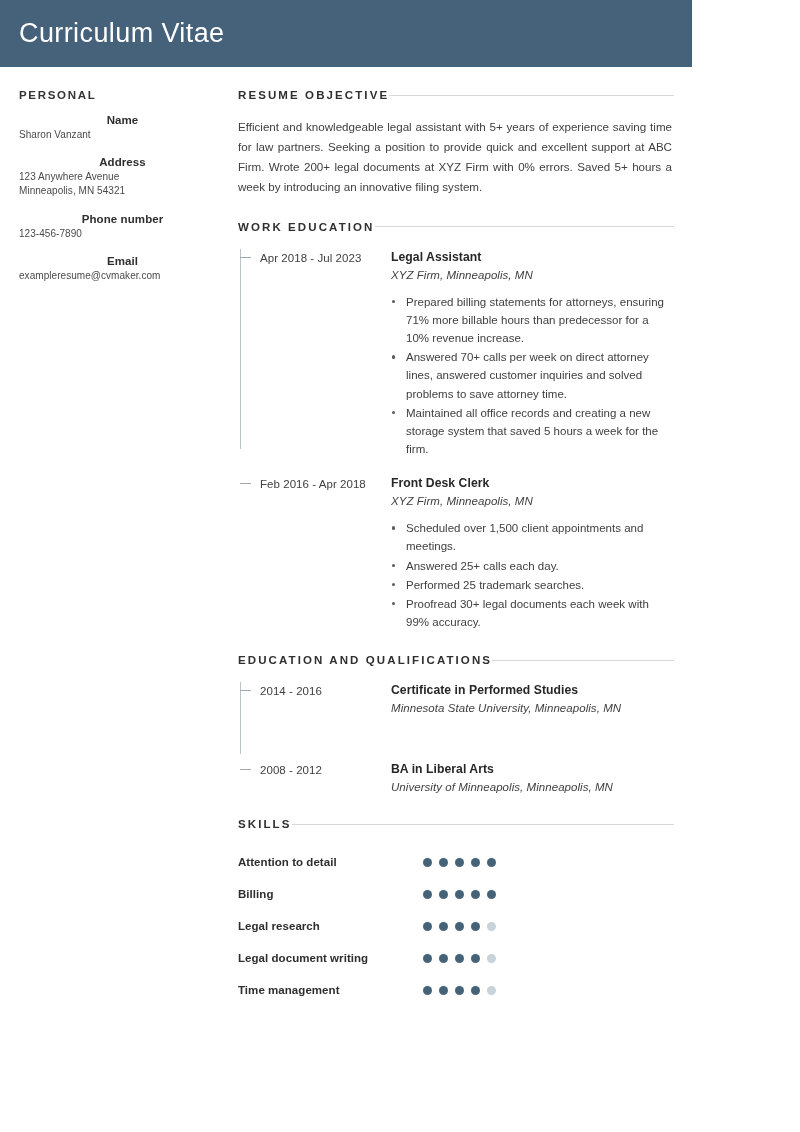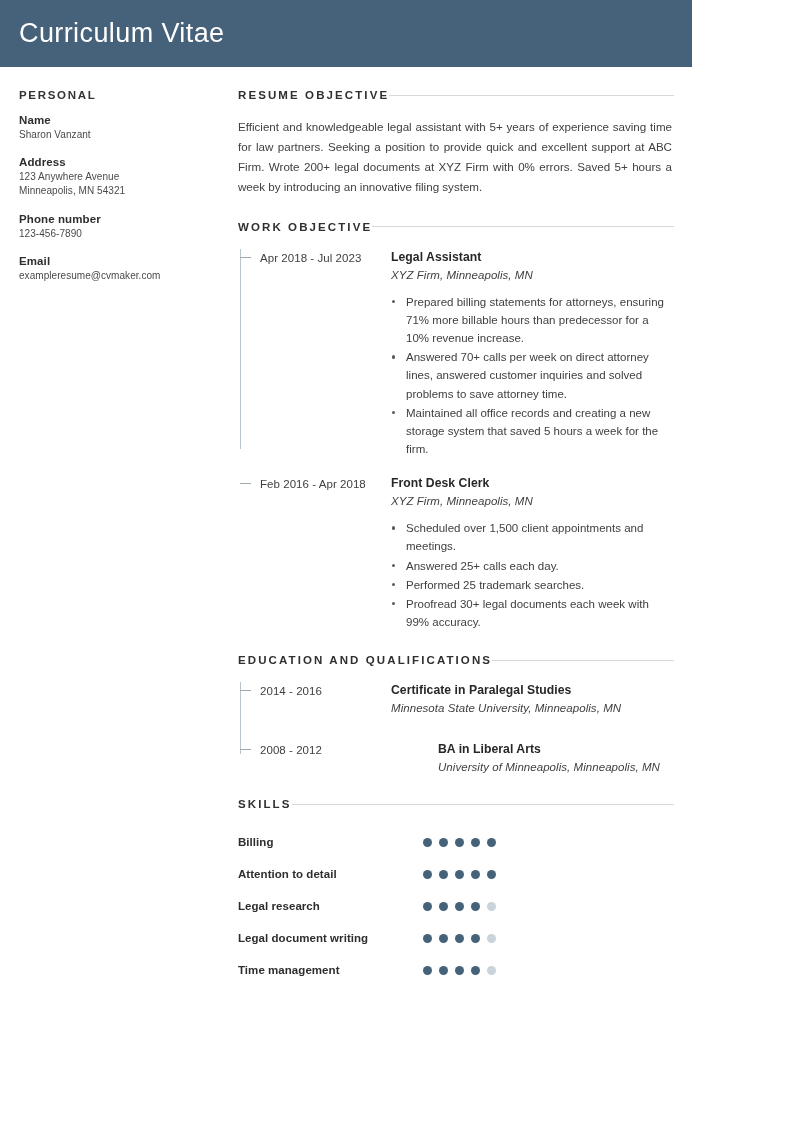--- a/index.html
+++ b/index.html
@@ -63,20 +63,21 @@
     color: #333333;
     margin-bottom: 13px;
   }
   .field-group { margin-bottom: 14px; }
   .field-label {
     font-size: 11.5px;
     font-weight: 700;
     color: #2e2e2e;
     margin-bottom: 2px;
     letter-spacing: 0.1px;
+    text-align: center;
   }
   .field-value {
     font-size: 10px;
     font-weight: 400;
     color: #4a4a4a;
     line-height: 1.42;
     letter-spacing: 0.05px;
   }
 
   
@@ -181,21 +182,21 @@
     position: absolute;
     left: 1px;
     top: 7px;
     width: 3.4px;
     height: 3.4px;
     border-radius: 50%;
     background: #5a5a5a;
   }
 
   
-  .edu-entry + .edu-entry { margin-top: 24px; gap: 47px; }
+  .edu-entry + .edu-entry { margin-top: 44px; }
 
   
   .skills-list { margin-top: 2px; }
   .skill-row {
     display: flex;
     align-items: center;
     height: 32px;
   }
   .skill-name {
     flex: 0 0 185px;
@@ -256,21 +257,21 @@
       <div class="section">
         <div class="section-head">
           <div class="section-head-text">RESUME OBJECTIVE</div>
           <div class="section-rule"></div>
         </div>
         <p class="objective">Efficient and knowledgeable legal assistant with 5+ years of experience saving time for law partners. Seeking a position to provide quick and excellent support at ABC Firm. Wrote 200+ legal documents at XYZ Firm with 0% errors. Saved 5+ hours a week by introducing an innovative filing system.</p>
       </div>
 
       <div class="section">
         <div class="section-head">
-          <div class="section-head-text">WORK OBJECTIVE</div>
+          <div class="section-head-text">WORK EDUCATION</div>
           <div class="section-rule"></div>
         </div>
         <div class="timeline">
           <div class="timeline-axis" style="bottom: auto; height: 200.172px;"></div>
           <div id="work-entries">
               <div class="tl-entry">
                 <div class="tl-tick"></div>
                 <div class="tl-date">Apr 2018 - Jul 2023</div>
                 <div class="tl-content">
                   <div class="job-title">Legal Assistant</div>
@@ -305,21 +306,21 @@
           <div class="section-head-text">EDUCATION AND QUALIFICATIONS</div>
           <div class="section-rule"></div>
         </div>
         <div class="timeline">
           <div class="timeline-axis" style="bottom: auto; height: 72.0781px;"></div>
           <div id="edu-entries">
               <div class="tl-entry edu-entry">
                 <div class="tl-tick"></div>
                 <div class="tl-date">2014 - 2016</div>
                 <div class="tl-content">
-                  <div class="job-title">Certificate in Paralegal Studies</div>
+                  <div class="job-title">Certificate in Performed Studies</div>
                   <div class="job-org">Minnesota State University, Minneapolis, MN</div>
                 </div>
               </div>
               <div class="tl-entry edu-entry">
                 <div class="tl-tick"></div>
                 <div class="tl-date">2008 - 2012</div>
                 <div class="tl-content">
                   <div class="job-title">BA in Liberal Arts</div>
                   <div class="job-org">University of Minneapolis, Minneapolis, MN</div>
                 </div>
@@ -328,31 +329,31 @@
         </div>
       </div>
 
       <div class="section">
         <div class="section-head">
           <div class="section-head-text">SKILLS</div>
           <div class="section-rule"></div>
         </div>
         <div class="skills-list" id="skill-rows">
             <div class="skill-row">
+              <div class="skill-name">Attention to detail</div>
+              <div class="skill-dots">
+                <span class="dot on"></span>
+                <span class="dot on"></span>
+                <span class="dot on"></span>
+                <span class="dot on"></span>
+                <span class="dot on"></span>
+              </div>
+            </div>
+            <div class="skill-row">
               <div class="skill-name">Billing</div>
-              <div class="skill-dots">
-                <span class="dot on"></span>
-                <span class="dot on"></span>
-                <span class="dot on"></span>
-                <span class="dot on"></span>
-                <span class="dot on"></span>
-              </div>
-            </div>
-            <div class="skill-row">
-              <div class="skill-name">Attention to detail</div>
               <div class="skill-dots">
                 <span class="dot on"></span>
                 <span class="dot on"></span>
                 <span class="dot on"></span>
                 <span class="dot on"></span>
                 <span class="dot on"></span>
               </div>
             </div>
             <div class="skill-row">
               <div class="skill-name">Legal research</div>

